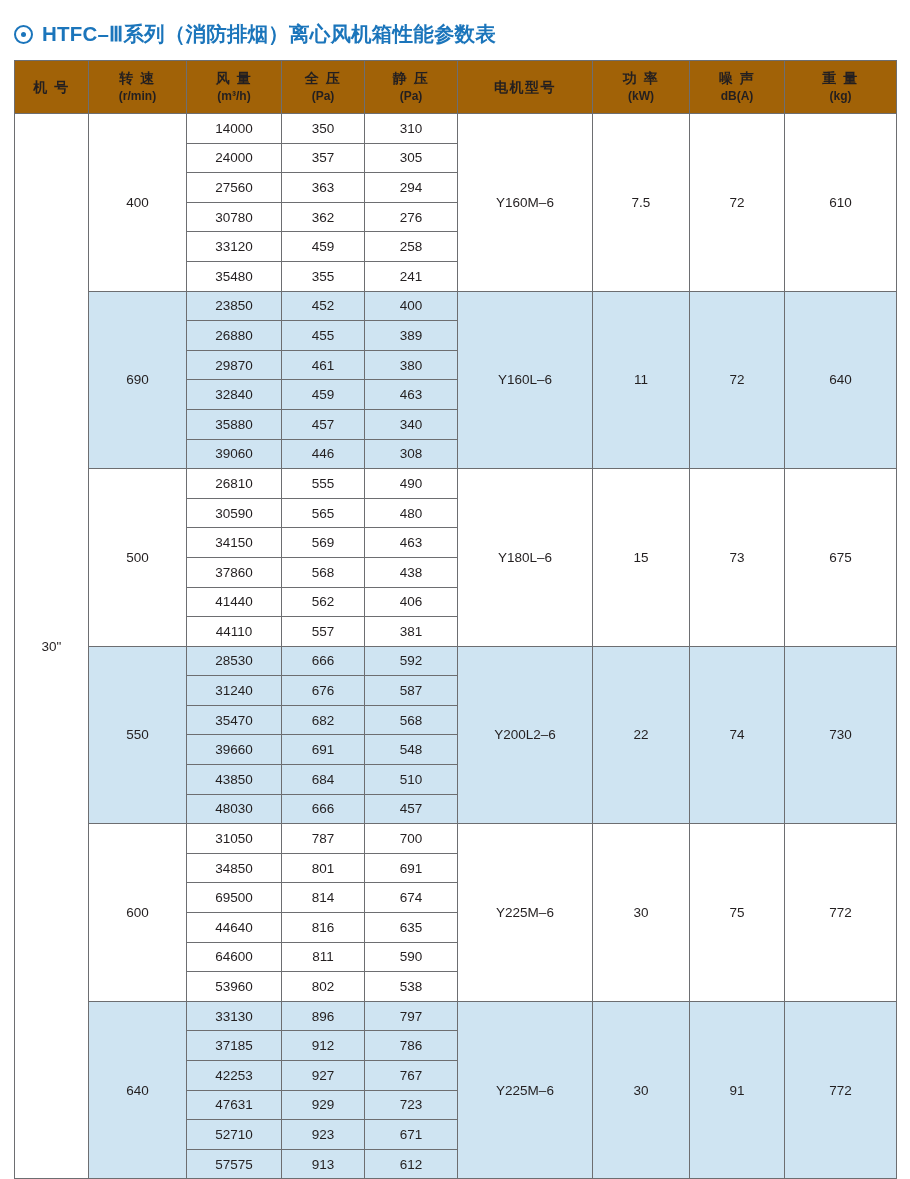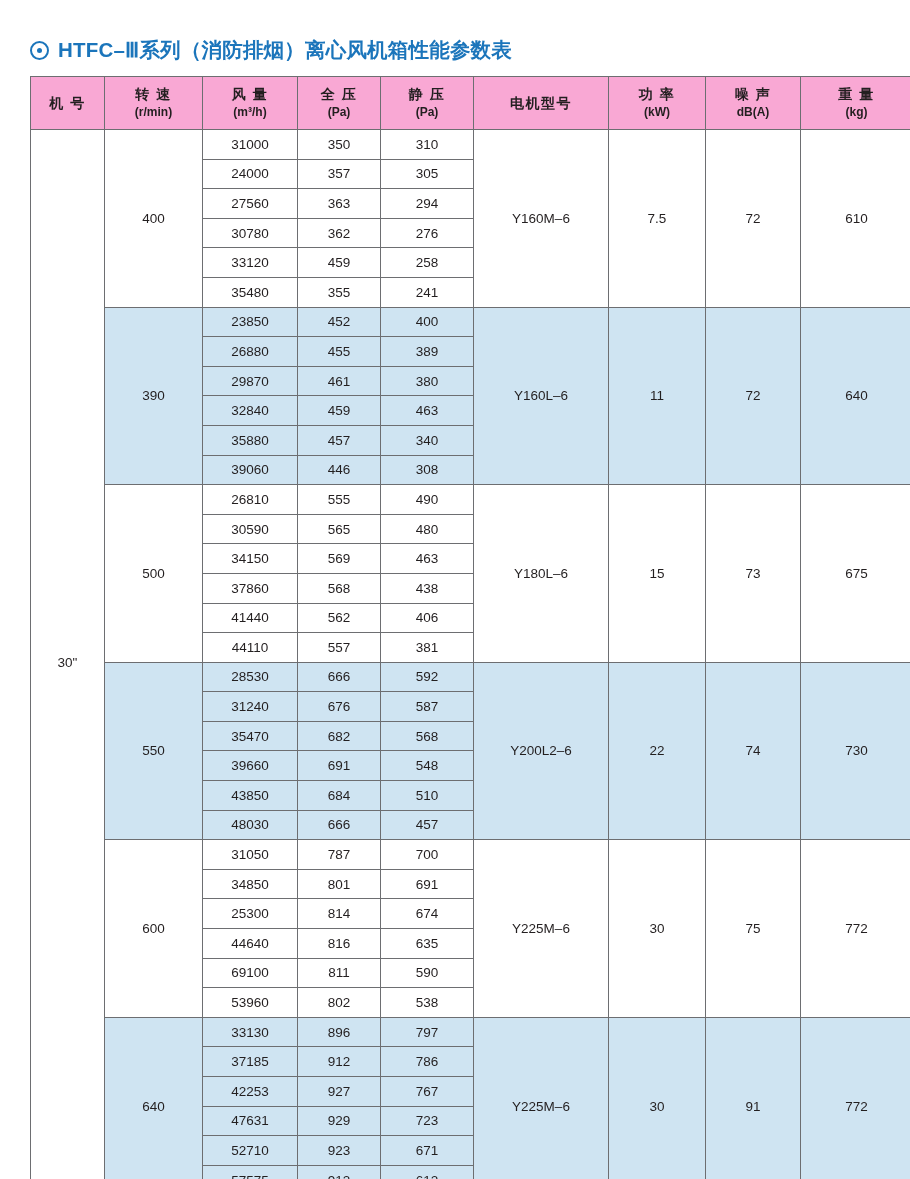--- a/index.html
+++ b/index.html
@@ -12,21 +12,21 @@
     height: 1179px;
     font-family: "Liberation Sans", sans-serif;
     color: #231f20;
     position: relative;
     overflow: hidden;
   }
   .page {
     width: 910px;
     height: 1179px;
     box-sizing: border-box;
-    padding: 16px;
+    padding: 0;
     position: relative;
   }
 
   
   .header {
     display: flex;
     align-items: center;
     gap: 9px;
     padding: 20px 0 12px 14px;
   }
@@ -60,21 +60,21 @@
   }
 
   
   .table-wrap {
     padding: 0 14px;
   }
   table.spec {
     border-collapse: collapse;
     width: 882px;
     table-layout: fixed;
-    background: #f9a8d4;
+    background: #a16207;
   }
   table.spec col.c-model   { width: 74px; }
   table.spec col.c-speed   { width: 98px; }
   table.spec col.c-flow    { width: 95px; }
   table.spec col.c-total   { width: 83px; }
   table.spec col.c-static  { width: 93px; }
   table.spec col.c-motor   { width: 135px; }
   table.spec col.c-power   { width: 97px; }
   table.spec col.c-noise   { width: 95px; }
   table.spec col.c-weight  { width: 112px; }
@@ -182,21 +182,21 @@
           <th>
             <span class="lbl">重  量</span>
             <span class="unit">(kg)</span>
           </th>
         </tr>
       </thead>
       <tbody id="table-body">
           <tr class="band-white">
             <td class="model-cell" rowspan="36" style="background: rgb(255, 255, 255);">30"</td>
             <td class="speed-cell" rowspan="6">400</td>
-            <td class="flow-cell">31000</td>
+            <td class="flow-cell">14000</td>
             <td class="total-cell">350</td>
             <td class="static-cell">310</td>
             <td class="motor-cell" rowspan="6">Y160M–6</td>
             <td class="power-cell" rowspan="6">7.5</td>
             <td class="noise-cell" rowspan="6">72</td>
             <td class="weight-cell" rowspan="6">610</td>
           </tr>
           <tr class="band-white">
             <td class="flow-cell">24000</td>
             <td class="total-cell">357</td>
@@ -216,21 +216,21 @@
             <td class="flow-cell">33120</td>
             <td class="total-cell">459</td>
             <td class="static-cell">258</td>
           </tr>
           <tr class="band-white">
             <td class="flow-cell">35480</td>
             <td class="total-cell">355</td>
             <td class="static-cell">241</td>
           </tr>
           <tr class="band-blue">
-            <td class="speed-cell" rowspan="6">390</td>
+            <td class="speed-cell" rowspan="6">690</td>
             <td class="flow-cell">23850</td>
             <td class="total-cell">452</td>
             <td class="static-cell">400</td>
             <td class="motor-cell" rowspan="6">Y160L–6</td>
             <td class="power-cell" rowspan="6">11</td>
             <td class="noise-cell" rowspan="6">72</td>
             <td class="weight-cell" rowspan="6">640</td>
           </tr>
           <tr class="band-blue">
             <td class="flow-cell">26880</td>
@@ -336,31 +336,31 @@
             <td class="power-cell" rowspan="6">30</td>
             <td class="noise-cell" rowspan="6">75</td>
             <td class="weight-cell" rowspan="6">772</td>
           </tr>
           <tr class="band-white">
             <td class="flow-cell">34850</td>
             <td class="total-cell">801</td>
             <td class="static-cell">691</td>
           </tr>
           <tr class="band-white">
-            <td class="flow-cell">25300</td>
+            <td class="flow-cell">69500</td>
             <td class="total-cell">814</td>
             <td class="static-cell">674</td>
           </tr>
           <tr class="band-white">
             <td class="flow-cell">44640</td>
             <td class="total-cell">816</td>
             <td class="static-cell">635</td>
           </tr>
           <tr class="band-white">
-            <td class="flow-cell">69100</td>
+            <td class="flow-cell">64600</td>
             <td class="total-cell">811</td>
             <td class="static-cell">590</td>
           </tr>
           <tr class="band-white">
             <td class="flow-cell">53960</td>
             <td class="total-cell">802</td>
             <td class="static-cell">538</td>
           </tr>
           <tr class="band-blue">
             <td class="speed-cell" rowspan="6">640</td>

